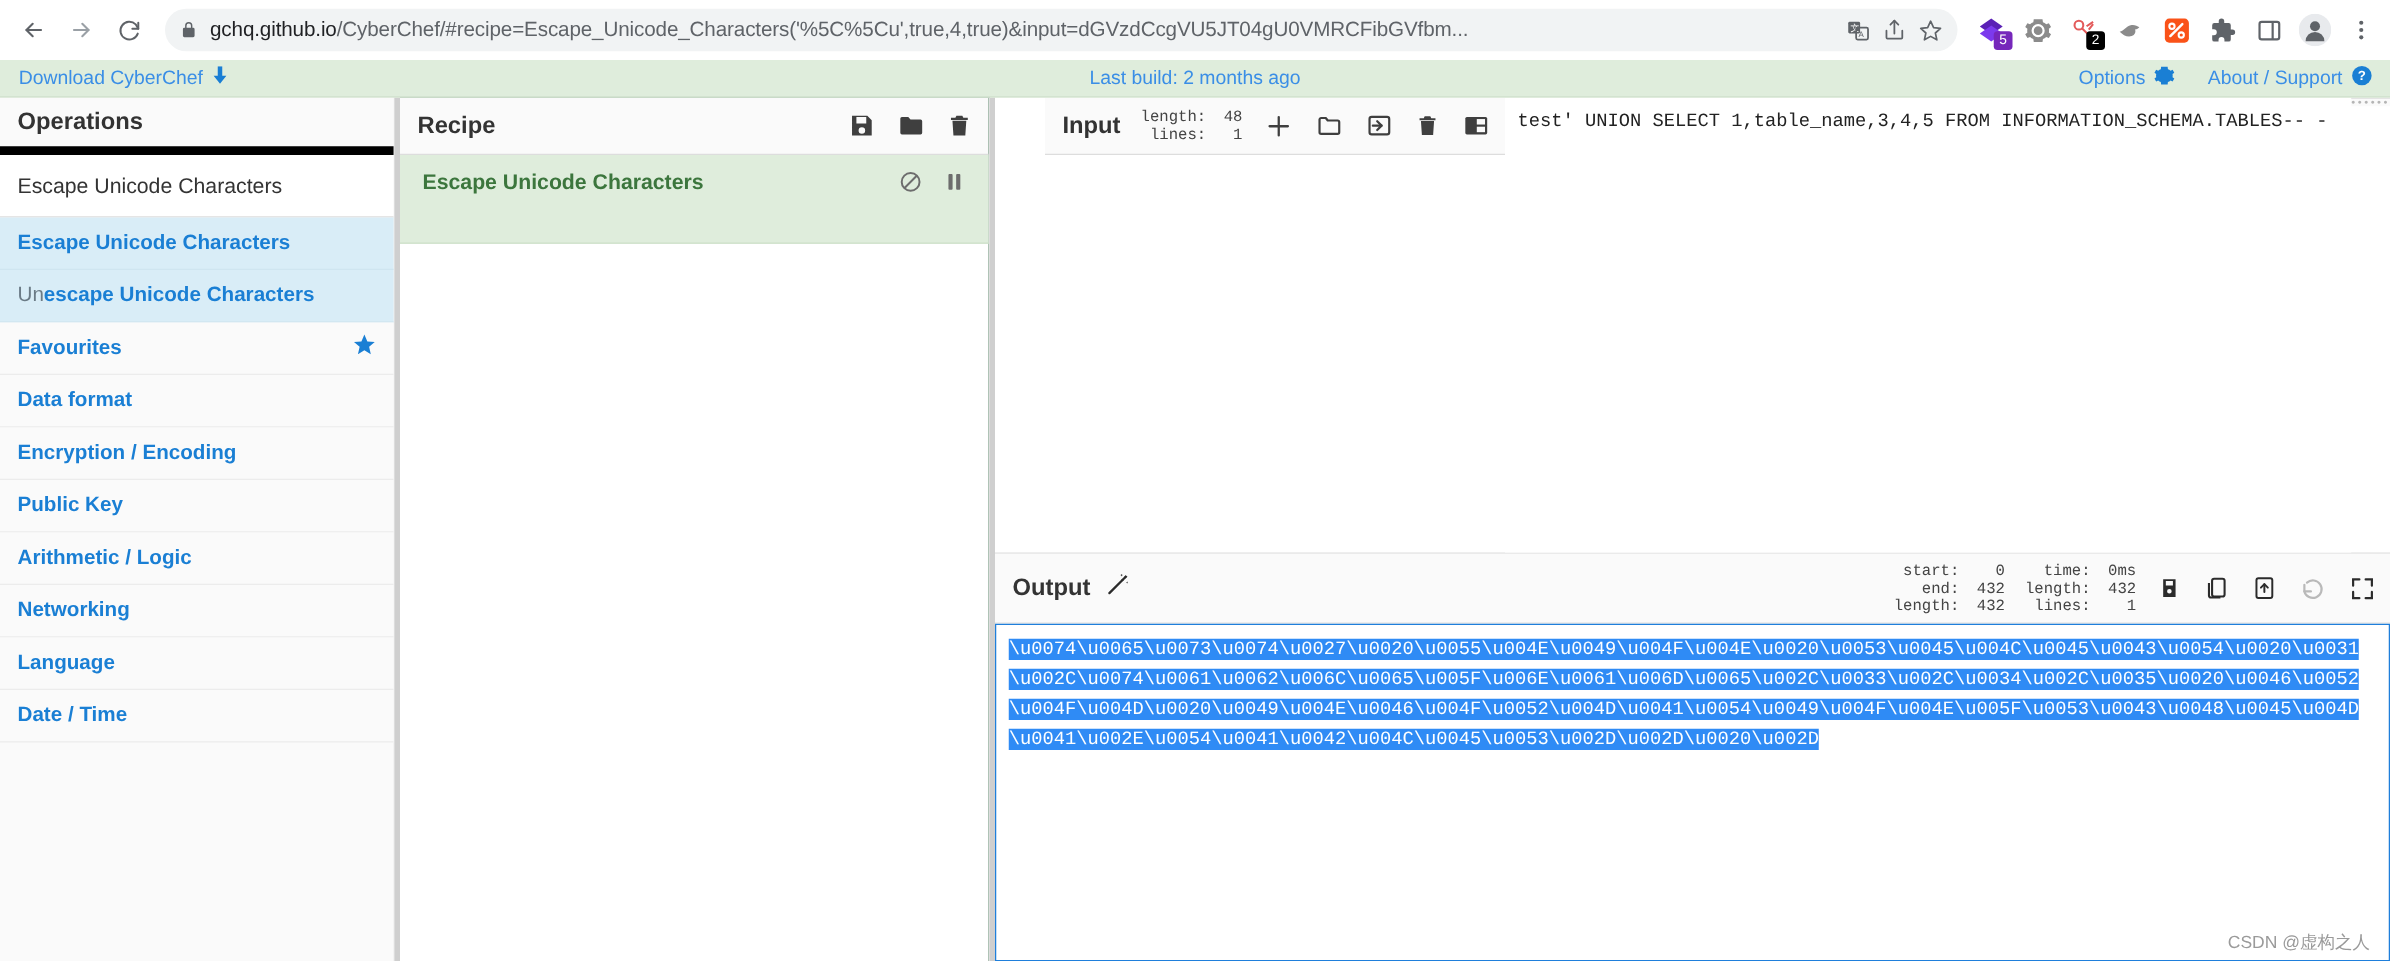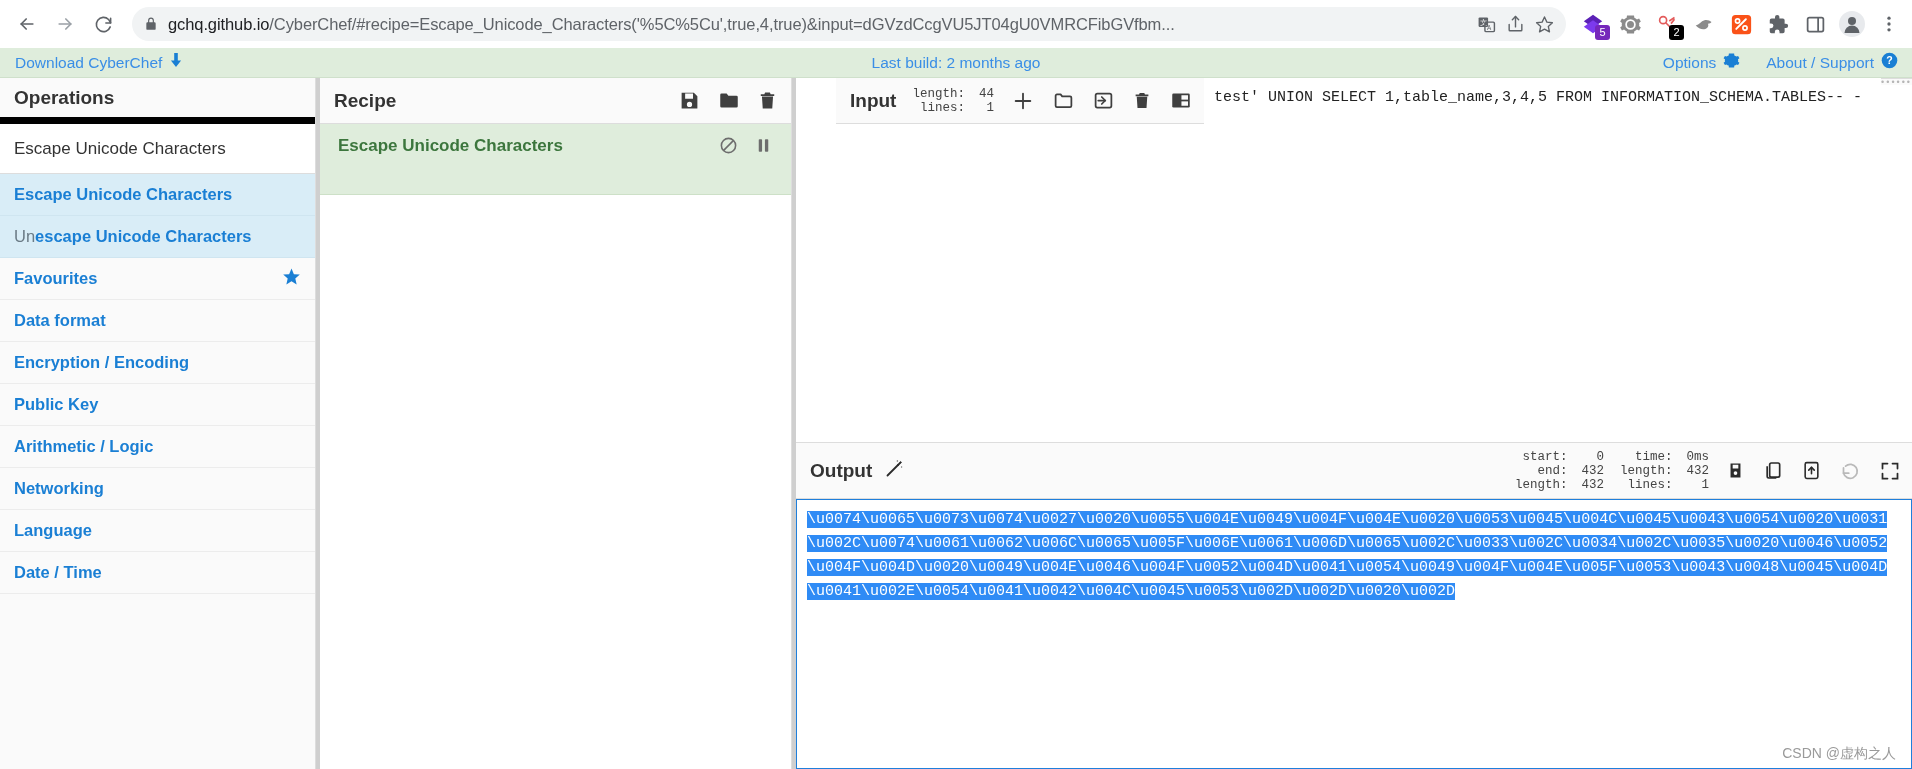--- a/index.html
+++ b/index.html
@@ -535,21 +535,21 @@
     <div class="splitter"></div>
 
     <div id="io-col">
 
       <div id="input-pane">
         <div class="io-bar" id="input-bar">
           <span class="io-title">Input</span>
           <span style="flex:1 1 auto"></span>
           <span class="io-meta">
             <table>
-              <tbody><tr><td class="k">length:</td><td>44</td></tr>
+              <tbody><tr><td class="k">length:</td><td>48</td></tr>
               <tr><td class="k">lines:</td><td>1</td></tr>
             </tbody></table>
           </span>
           <span class="bar-icons" style="gap:19px">
             <span class="ic">
               <svg width="22" height="22" viewBox="0 0 24 24" fill="none" stroke="#3f3f3f" stroke-width="2" stroke-linecap="round">
                   <line x1="12" y1="4" x2="12" y2="20"></line>
                   <line x1="4" y1="12" x2="20" y2="12"></line>
                 </svg>
             </span>

